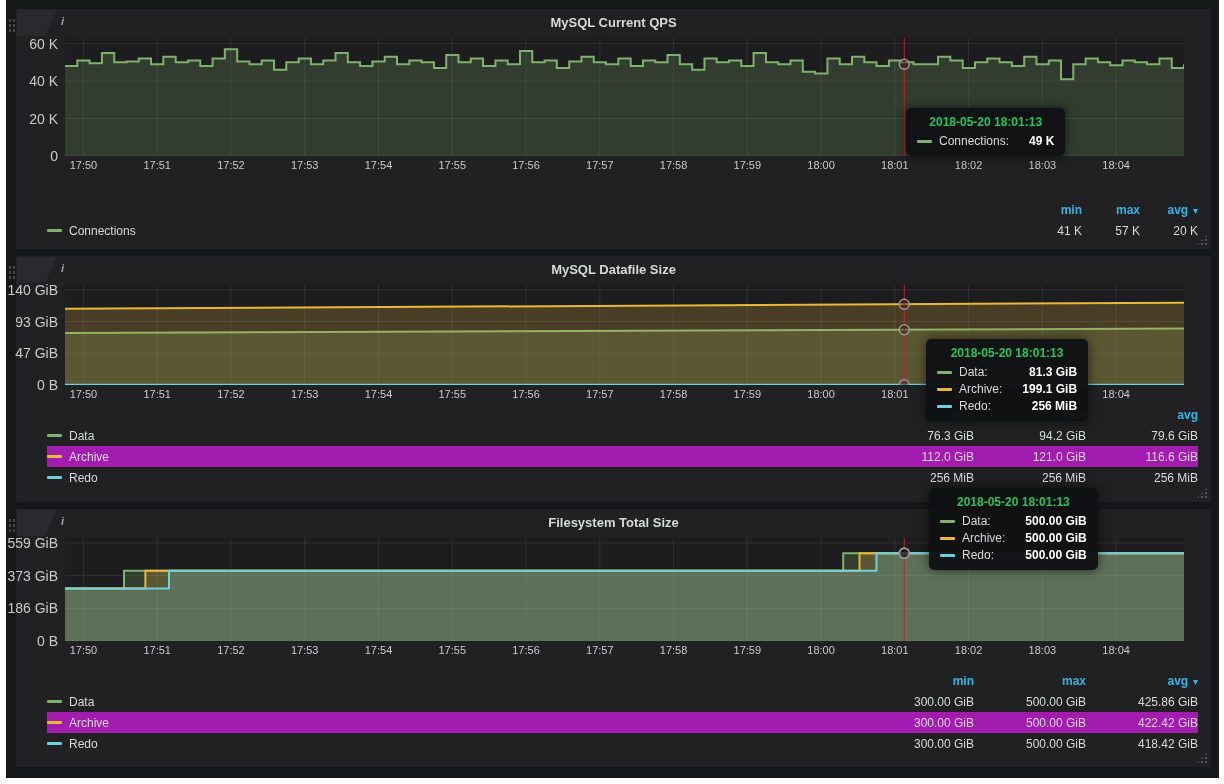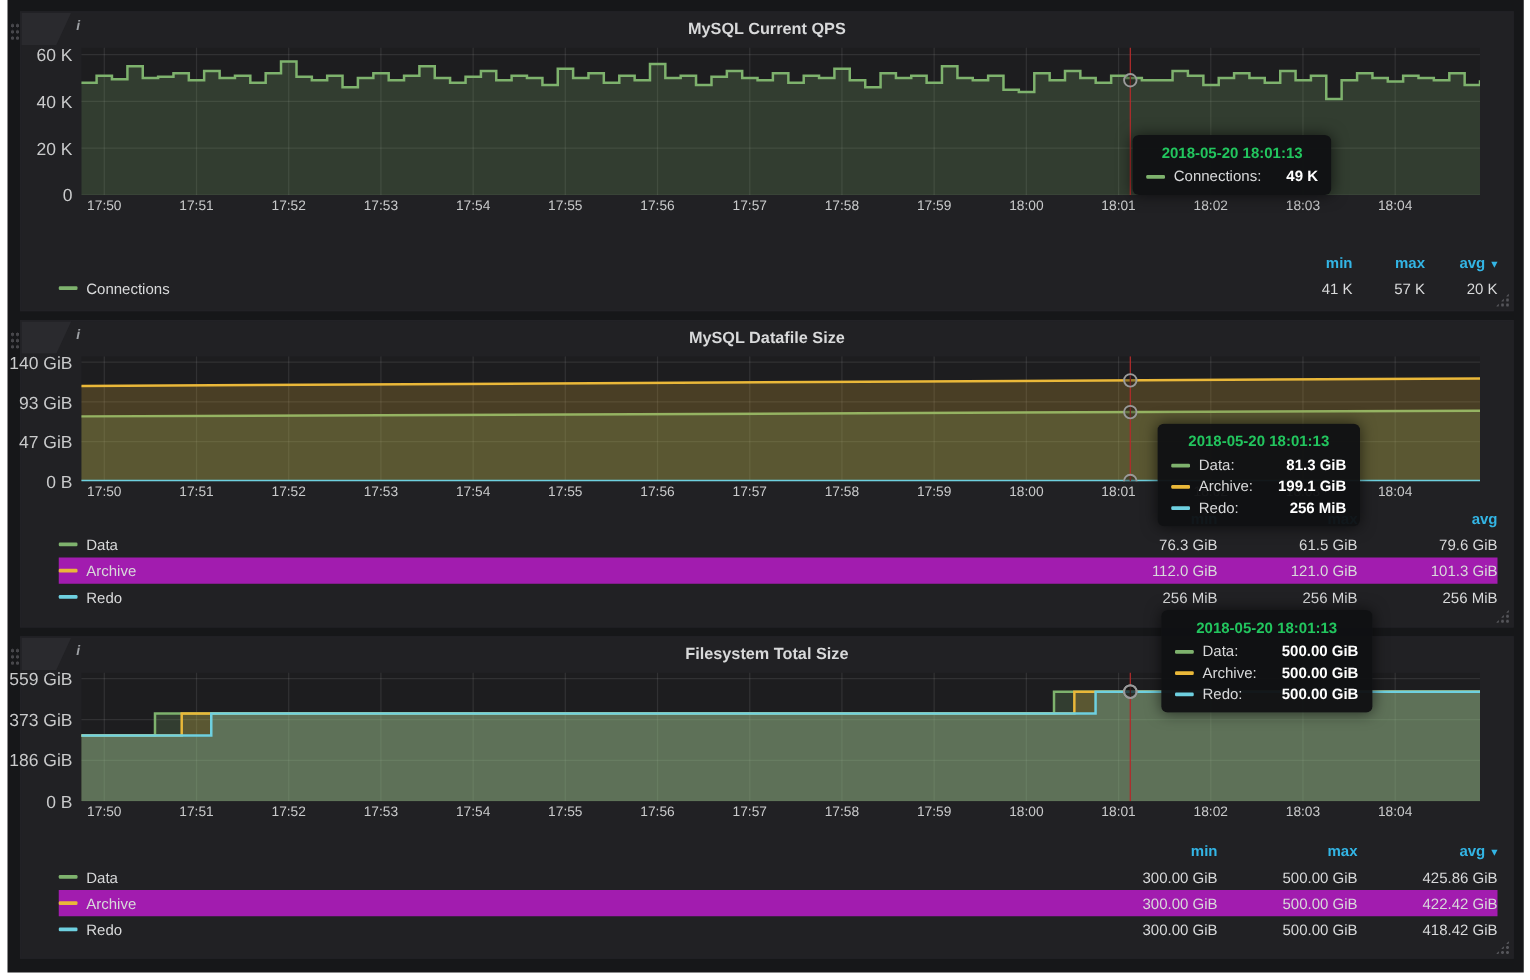--- a/index.html
+++ b/index.html
@@ -220,33 +220,33 @@
             <span class="lg-val">avg</span>
           </div>
         </div>
         <div class="lg-row">
           <span class="lg-name">
             <span class="swatch" style="background: rgb(126, 178, 109);"></span>
             <span>Data</span>
           </span>
           <div class="lg-vals">
             <span class="lg-val">76.3 GiB</span>
-            <span class="lg-val">61.5 GiB</span>
+            <span class="lg-val">94.2 GiB</span>
             <span class="lg-val">79.6 GiB</span>
           </div>
         </div>
         <div class="lg-row alt">
           <span class="lg-name">
             <span class="swatch" style="background: rgb(234, 184, 57);"></span>
             <span>Archive</span>
           </span>
           <div class="lg-vals">
             <span class="lg-val">112.0 GiB</span>
             <span class="lg-val">121.0 GiB</span>
-            <span class="lg-val">101.3 GiB</span>
+            <span class="lg-val">116.6 GiB</span>
           </div>
         </div>
         <div class="lg-row">
           <span class="lg-name">
             <span class="swatch" style="background: rgb(110, 208, 224);"></span>
             <span>Redo</span>
           </span>
           <div class="lg-vals">
             <span class="lg-val">256 MiB</span>
             <span class="lg-val">256 MiB</span>

